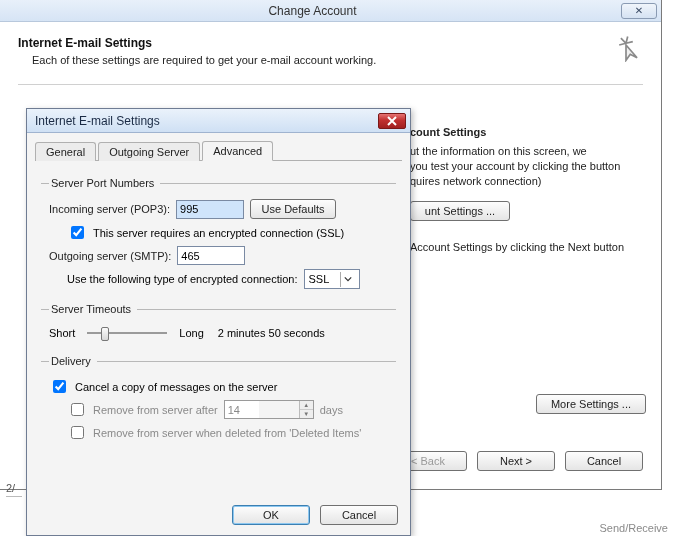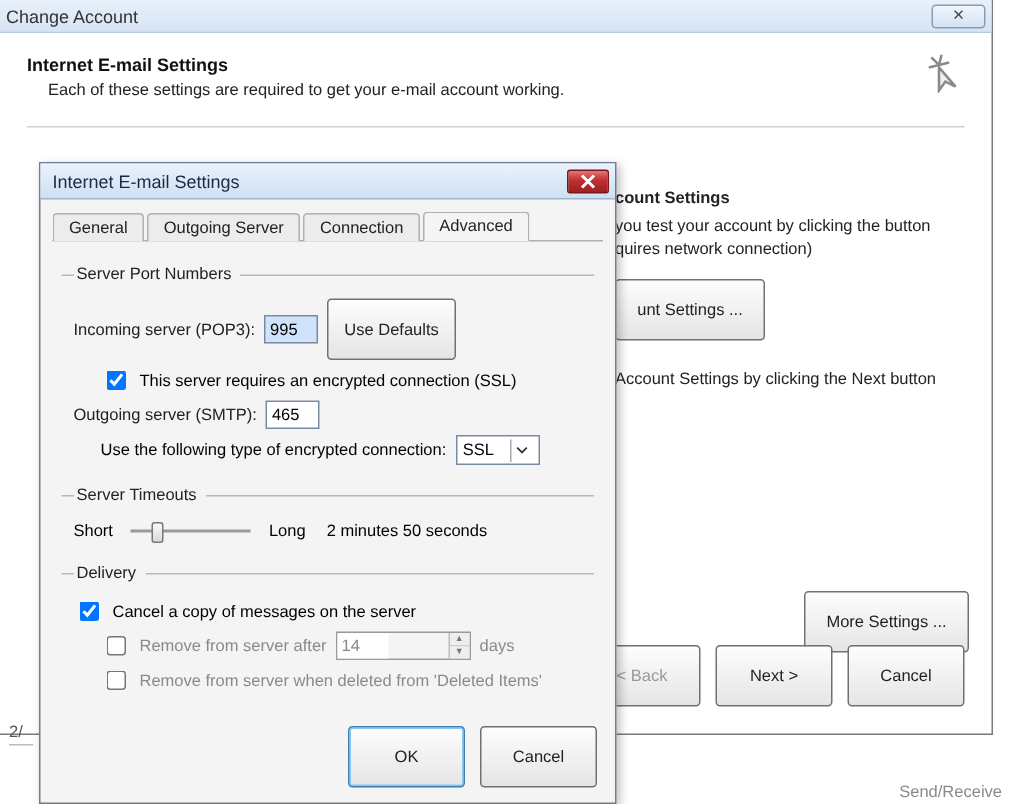--- a/index.html
+++ b/index.html
@@ -28,21 +28,21 @@
   .outer-titlebar {
     height: 22px;
     background: linear-gradient(#e8f0fa, #d6e4f5);
     border-bottom: 1px solid #b8c8dc;
     display: flex;
     align-items: center;
     padding: 0 4px;
     color: #333;
     font-size: 12px;
   }
-  .outer-titlebar .title { flex: 1; }
+  .outer-titlebar .title { flex: 1; text-align: center; }
   .close-btn-outer {
     width: 36px;
     height: 16px;
     border: 1px solid #8a9bb3;
     border-radius: 3px;
     background: linear-gradient(#f0f5fb, #d5e2f2);
     font-size: 10px;
     text-align: center;
     line-height: 13px;
     color: #3a4b66;
@@ -91,21 +91,21 @@
 
   .outer-buttons {
     position: absolute;
     right: 18px;
     bottom: 18px;
     display: flex;
     gap: 10px;
   }
   .win-btn {
     min-width: 78px;
-    height: 41px;
+    height: 20px;
     border: 1px solid #707070;
     border-radius: 3px;
     background: linear-gradient(#fdfdfd, #e5e5e5);
     font-size: 11px;
     padding: 0 10px;
     color: #222;
     cursor: pointer;
   }
   .win-btn.disabled { color: #9a9a9a; }
 
@@ -187,21 +187,21 @@
   }
 
   .row {
     display: flex;
     align-items: center;
     margin: 4px 0;
     gap: 6px;
   }
   .row label.fld { color: #222; }
   .num-input {
-    width: 36px;
+    width: 68px;
     height: 19px;
     border: 1px solid #7a8aa3;
     font-size: 11px;
     padding: 1px 3px;
   }
   .num-input.sel { background: #cfe4fb; color: #000; }
   .chk { width: 13px; height: 13px; }
   .sub { margin-left: 18px; }
 
   .select {
@@ -326,20 +326,21 @@
       <svg viewBox="0 0 40 40" fill="none" stroke="#8a8a8a" stroke-width="2">
         <path d="M20 18 l2 -8 M20 18 l8 -2 M20 18 l-6 -6 M20 18 l-8 2"></path>
         <path d="M20 20 L20 38 L25 31 L33 35 Z" fill="#f0f0f0"></path>
       </svg>
     </div>
     <div class="section-rule"></div>
 
     <div class="right-panel">
       <div class="rp-title">count Settings</div>
       <div class="rp-desc">
+        <div>ut the information on this screen, we</div>
         <div>you test your account by clicking the button</div>
         <div>quires network connection)</div>
       </div>
       <button class="win-btn" style="min-width:100px">unt Settings ...</button>
       <div class="rp-note">Account Settings by clicking the Next button</div>
       <div style="position:absolute; top:268px; right:0;">
         <button class="win-btn" style="min-width:110px">More Settings ...</button>
       </div>
     </div>
 
@@ -359,21 +360,20 @@
     <div class="modal-close">
       <svg viewBox="0 0 10 10">
           <path d="M1 1 L9 9 M9 1 L1 9" stroke="#fff" stroke-width="2"></path>
         </svg>
     </div>
   </div>
 
   <div class="tabstrip">
     <div class="tab">General</div>
     <div class="tab">Outgoing Server</div>
-    <div class="tab">Connection</div>
     <div class="tab active">Advanced</div>
   </div>
 
   <div class="tab-body">
     <fieldset class="group">
       <legend>Server Port Numbers</legend>
 
       <div class="row">
         <label class="fld">Incoming server (POP3):</label>
         <input class="num-input sel" value="995" style="">

